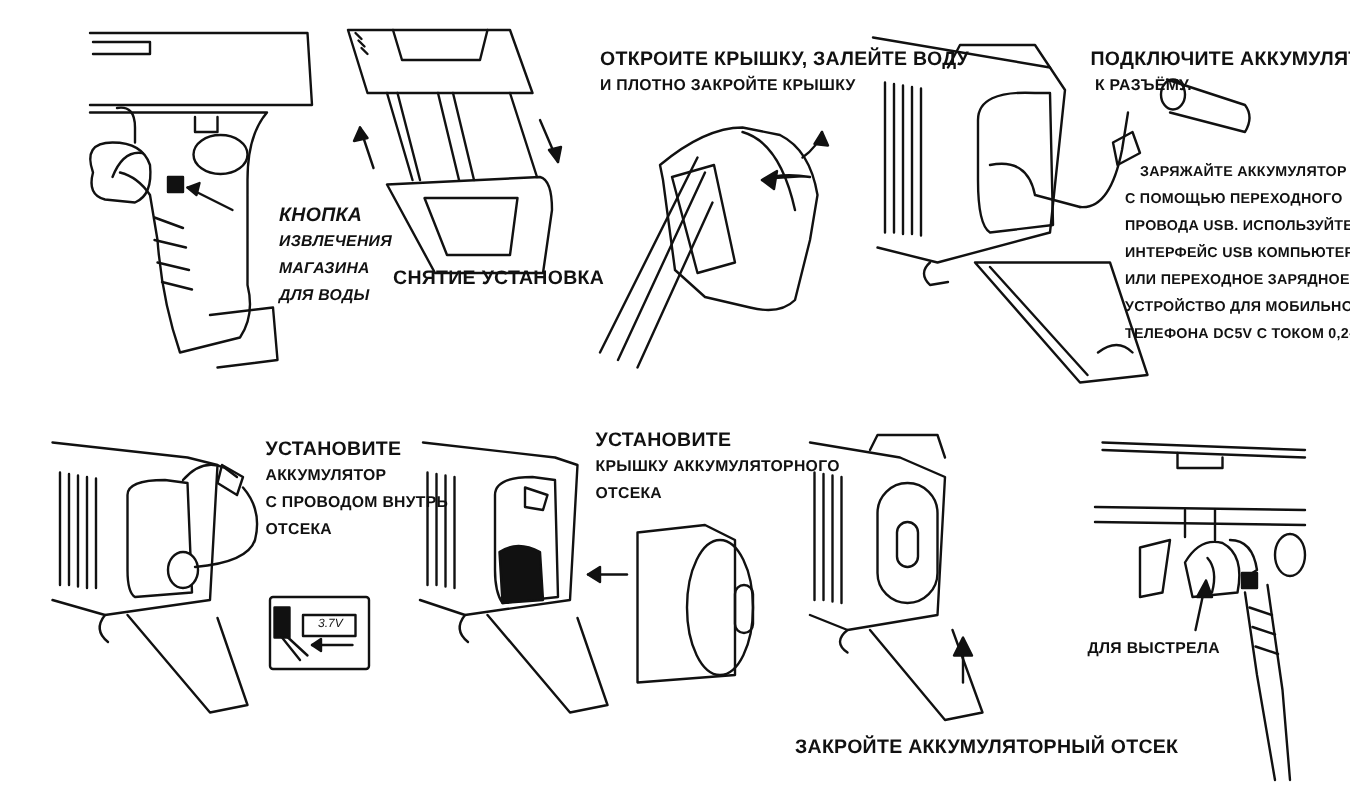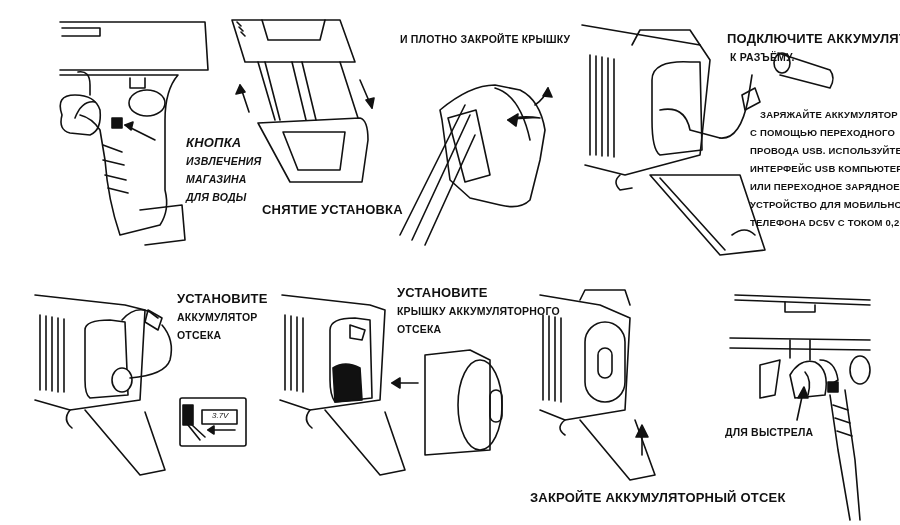--- a/index.html
+++ b/index.html
@@ -138,25 +138,26 @@
   </g>
 </svg>
 
 <div class="lbl" style="left:186px;top:134px;font-style:italic;">
   <div class="first">Кнопка</div>
   <div>извлечения</div>
   <div>магазина</div>
   <div>для воды</div>
 </div>
 
-<div class="lbl" style="left:262px;top:201px;">
+<div class="lbl" style="left:262px;top:176px;">
   <div class="first">Снятие установка</div>
 </div>
 
 <div class="lbl" style="left:400px;top:30px;">
+  <div class="first">Откроите крышку, залейте воду</div>
   <div>и плотно закройте крышку</div>
 </div>
 
 <div class="lbl" style="left:727px;top:30px;">
   <div class="first">Подключите аккумулятор</div>
   <div style="padding-left:3px;">к разъёму.</div>
 </div>
 
 <div class="lbl" style="left:750px;top:106px;font-size:9.5px;line-height:18px;">
   <div style="padding-left:10px;">Заряжайте аккумулятор</div>
@@ -164,20 +165,21 @@
   <div>провода USB. Используйте</div>
   <div>интерфейс USB компьютера</div>
   <div>или переходное зарядное</div>
   <div>устройство для мобильного</div>
   <div>телефона DC5V с током 0,2-2A.</div>
 </div>
 
 <div class="lbl" style="left:177px;top:290px;">
   <div class="first">Установите</div>
   <div>аккумулятор</div>
+  <div>с проводом внутрь</div>
   <div>отсека</div>
 </div>
 
 <div class="lbl" style="left:397px;top:284px;">
   <div class="first">Установите</div>
   <div>крышку аккумуляторного</div>
   <div>отсека</div>
 </div>
 
 <div class="lbl" style="left:530px;top:489px;">

